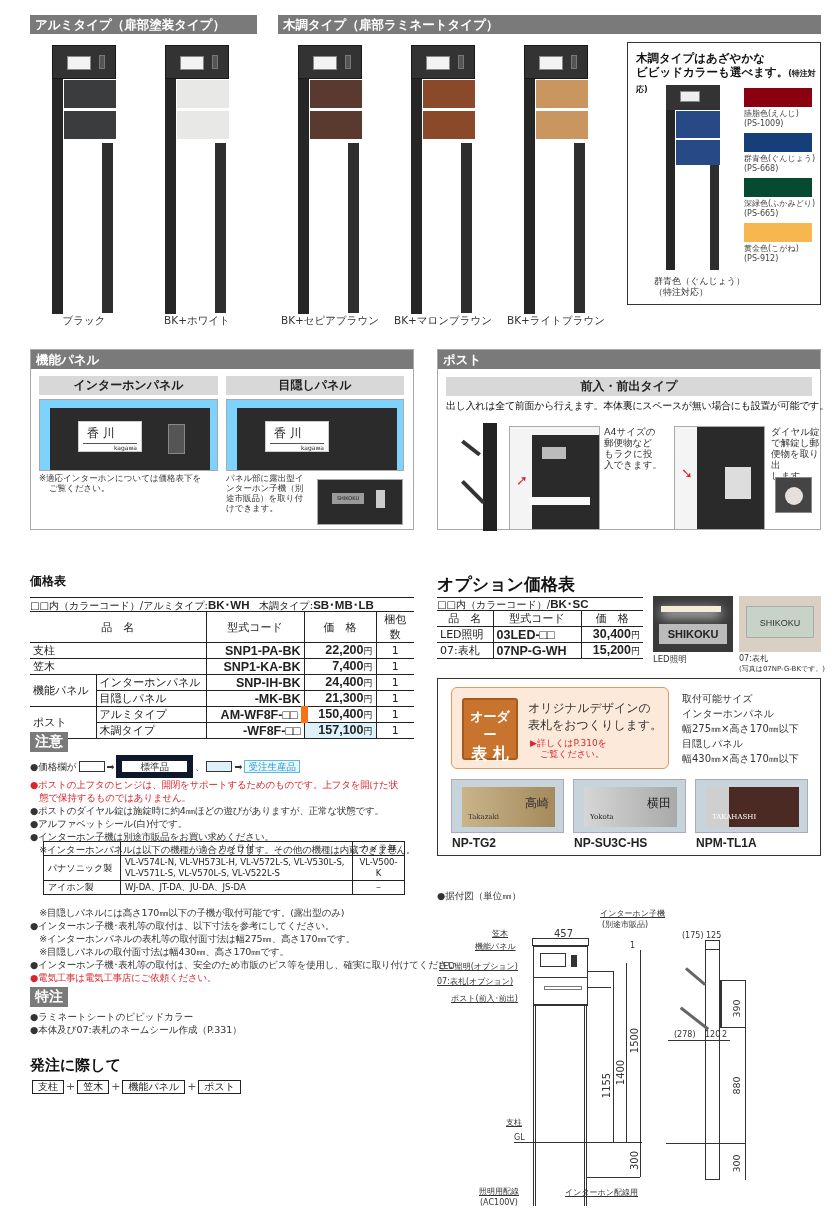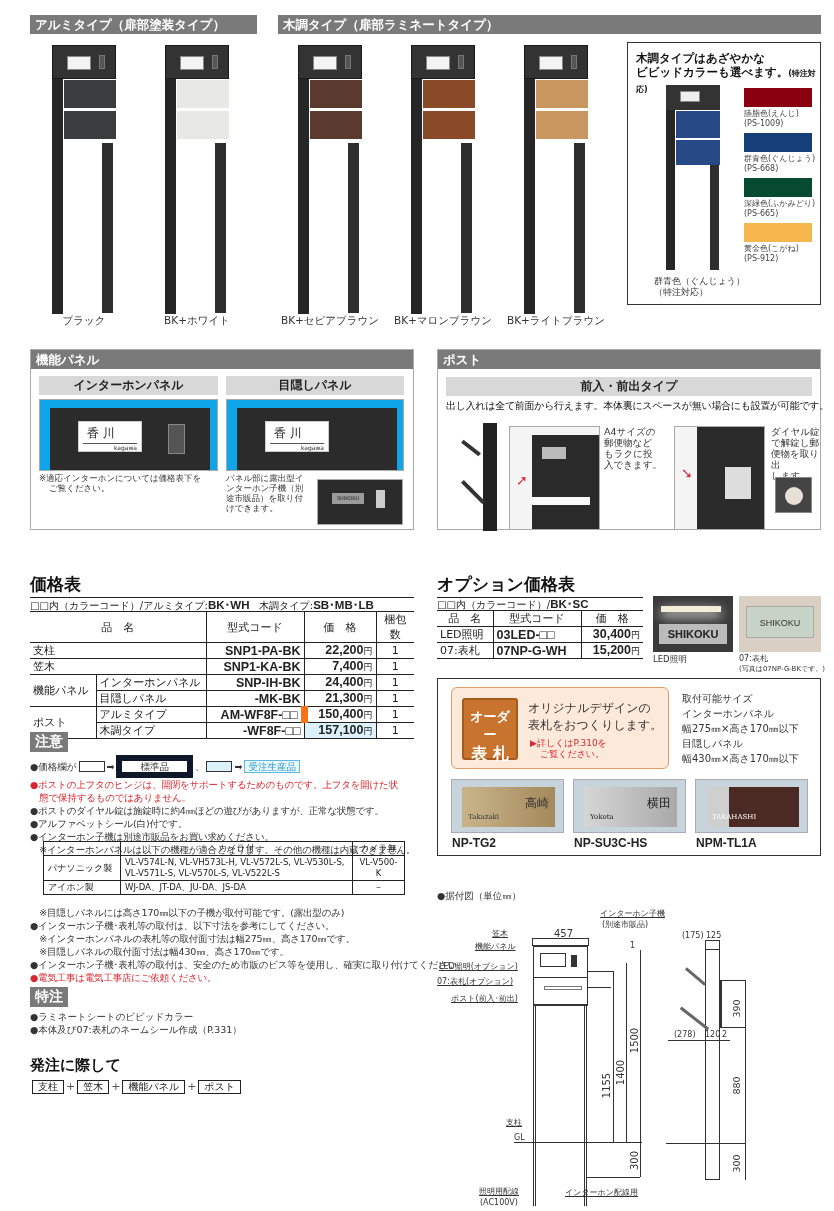--- a/index.html
+++ b/index.html
@@ -9,21 +9,21 @@
 .unit{position:absolute;width:64px}
 .post-top{position:absolute;left:0;top:0;width:64px;height:34px;background:#333;border:1px solid #1a1a1a}
 .post-name{position:absolute;left:15px;top:11px;width:24px;height:14px;background:#f3f3f3;border:1px solid #888}
 .post-ih{position:absolute;left:47px;top:10px;width:6px;height:14px;background:#555;border:1px solid #777}
 .pole-l{position:absolute;left:0;top:34px;width:11px;height:235px;background:#262626}
 .pole-r{position:absolute;left:50px;top:98px;width:11px;height:170px;background:#2e2e2e}
 .door{position:absolute;left:12px;width:52px;height:28px}
 .cap{text-align:center;font-size:10.5px;color:#333;position:absolute;white-space:nowrap}
 .swatch{width:68px;height:19px}
 .sw-label{font-size:8px;color:#444;line-height:10px;margin:2px 0 4px}
-.panel-box{border:1px solid #aaa;background:#0ea5e9}
+.panel-box{border:1px solid #aaa;background:#7dd3fc}
 .subhead{background:#d8d8d8;text-align:center;font-weight:bold;font-size:12px;height:19px;line-height:19px}
 table{border-collapse:collapse}
 .pt td,.pt th{border-bottom:1px solid #222;font-size:11px;height:15px;padding:0 3px;font-weight:normal}
 .pt .code{font-weight:bold;font-family:"Liberation Sans",sans-serif;font-size:12.5px;text-align:right}
 .pt .price{font-weight:bold;text-align:right;font-family:"Liberation Sans",sans-serif;font-size:12.5px}
 .pt .yen{font-weight:normal;font-size:9px}
 .tag{display:inline-block;background:#7a7a7a;color:#fff;font-size:14px;padding:1px 5px;font-weight:bold}
 .note{font-size:9.5px;line-height:13px;color:#333}
 .note.red{color:#d9262e}
 .mt td{border:1px solid #222;font-size:9px;padding:1px 4px;line-height:11px}
@@ -203,21 +203,21 @@
     <div>ダイヤル錠</div>
     <div>で解錠し郵</div>
     <div>便物を取り出</div>
     <div>します。</div>
   </div>
   <div style="position:absolute;left:337px;top:127px;width:37px;height:36px;background:#444;border:1px solid #888">
     <div style="position:absolute;left:9px;top:9px;width:18px;height:18px;border-radius:50%;background:#e8e0d8"></div>
   </div>
 </div>
 
-<div class="abs" style="left:30px;top:573px;font-size:17px;font-weight:bold;color:#111">価格表</div>
+<div class="abs" style="left:30px;top:573px;font-size:12px;font-weight:bold;color:#111">価格表</div>
 <div class="abs" style="left:30px;top:597px;width:384px;font-size:10px;border-top:1.5px solid #222;border-bottom:1px solid #222;height:15px;line-height:14px;white-space:nowrap">
   <span>□□内（カラーコード）/アルミタイプ:</span><b style="font-family:'Liberation Sans',sans-serif;font-size:11.5px">BK･WH</b>&nbsp;&nbsp;&nbsp;<span>木調タイプ:</span><b style="font-family:'Liberation Sans',sans-serif;font-size:11.5px">SB･MB･LB</b>
 </div>
 <table class="abs pt" style="left:30px;top:612px;width:384px">
   <thead>
     <tr>
   <th colspan="2" style="width:176px;border-right:1px solid #222">品　名</th>
   <th style="width:98px;border-right:1px solid #222">型式コード</th>
   <th style="width:72px;border-right:1px solid #222">価　格</th>
   <th style="width:38px">梱包数</th>

